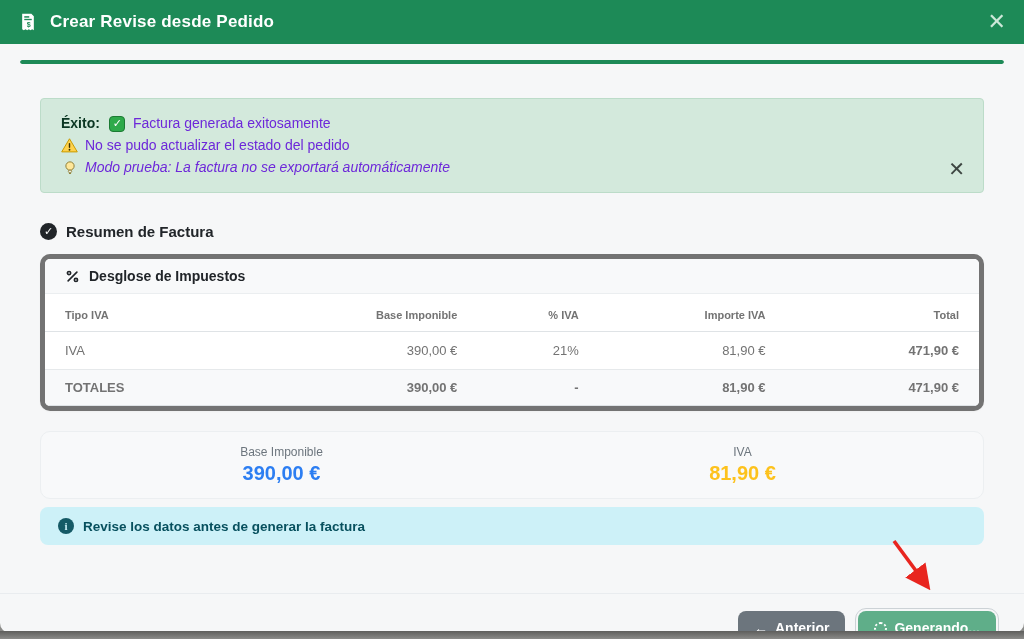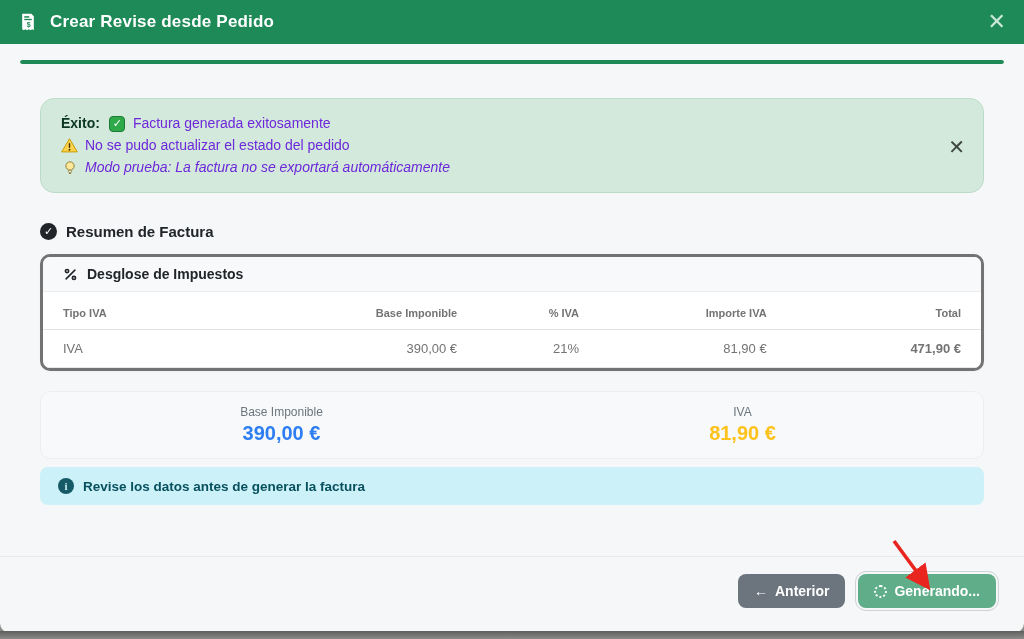--- a/index.html
+++ b/index.html
@@ -31,23 +31,23 @@
   }
   
   .progress{
     margin:16px 20px 0 20px; height:4px; border-radius:2px; background:#e3e6e8;
     overflow:hidden; flex:0 0 auto;
   }
   .progress-fill{ width:100%; height:100%; background:#1d8a57; border-radius:2px; }
   
   .modal-body{ padding:34px 40px 0 40px; flex:1 1 auto; }
   .alert-success{
-    background:#d3e9dc; border:1px solid #bcdcc9; border-radius:14px;
+    background:#d3e9dc; border:1px solid #bcdcc9; border-radius:4px;
     padding:13px 18px 13px 20px; color:#0a3622; font-size:14px;
-    display:flex; align-items:center;
+    display:flex; align-items:flex-end;
   }
   .alert-lines{ flex:1 1 auto; }
   .alert-line{ display:flex; align-items:center; line-height:21px; margin:1px 0; }
   .alert-line .txt{ color:#6d28d9; }
   .bold{ font-weight:bold; }
   .italic{ font-style:italic; }
   .mini-icon{ display:inline-flex; align-items:center; justify-content:center;
     width:17px; height:17px; margin:0 7px; flex:0 0 auto; }
   .mini-icon.first{ margin-left:9px; }
   .check-square{
@@ -64,21 +64,21 @@
     margin-top:30px; display:flex; align-items:center; font-size:15px;
     font-weight:600; color:#212529;
   }
   .check-circle{
     width:17px; height:17px; border-radius:50%; background:#212529; color:#fff;
     font-size:11px; font-weight:bold; display:inline-flex; align-items:center;
     justify-content:center; margin-right:9px;
   }
   
   .card{
-    margin-top:14px; background:#fff; border:3px solid #737373;
+    margin-top:14px; background:#fff; border:5px solid #737373;
     border-radius:10px; overflow:hidden;
     box-shadow:0 1px 2px rgba(0,0,0,.03);
   }
   .card-header{
     background:#f8f9fa; border-bottom:1px solid #ebeef0; padding:9px 20px;
     display:flex; align-items:center; font-size:14px; font-weight:600; color:#212529;
   }
   .percent-icon{ width:15px; height:15px; margin-right:9px; }
   table.tax{ width:100%; border-collapse:collapse; font-size:13px; color:#737373; }
   table.tax th{
@@ -221,20 +221,27 @@
           </tr>
         </thead>
         <tbody>
           <tr>
             <td>IVA</td>
             <td>390,00 €</td>
             <td>21%</td>
             <td>81,90 €</td>
             <td class="bold">471,90 €</td>
           </tr>
+          <tr class="totals">
+            <td>TOTALES</td>
+            <td>390,00 €</td>
+            <td>-</td>
+            <td>81,90 €</td>
+            <td>471,90 €</td>
+          </tr>
         </tbody>
       </table>
     </div>
 
     <div class="summary">
       <div class="summary-item">
         <div class="summary-label">Base Imponible</div>
         <div class="summary-value value-blue">390,00 €</div>
       </div>
       <div class="summary-item">

